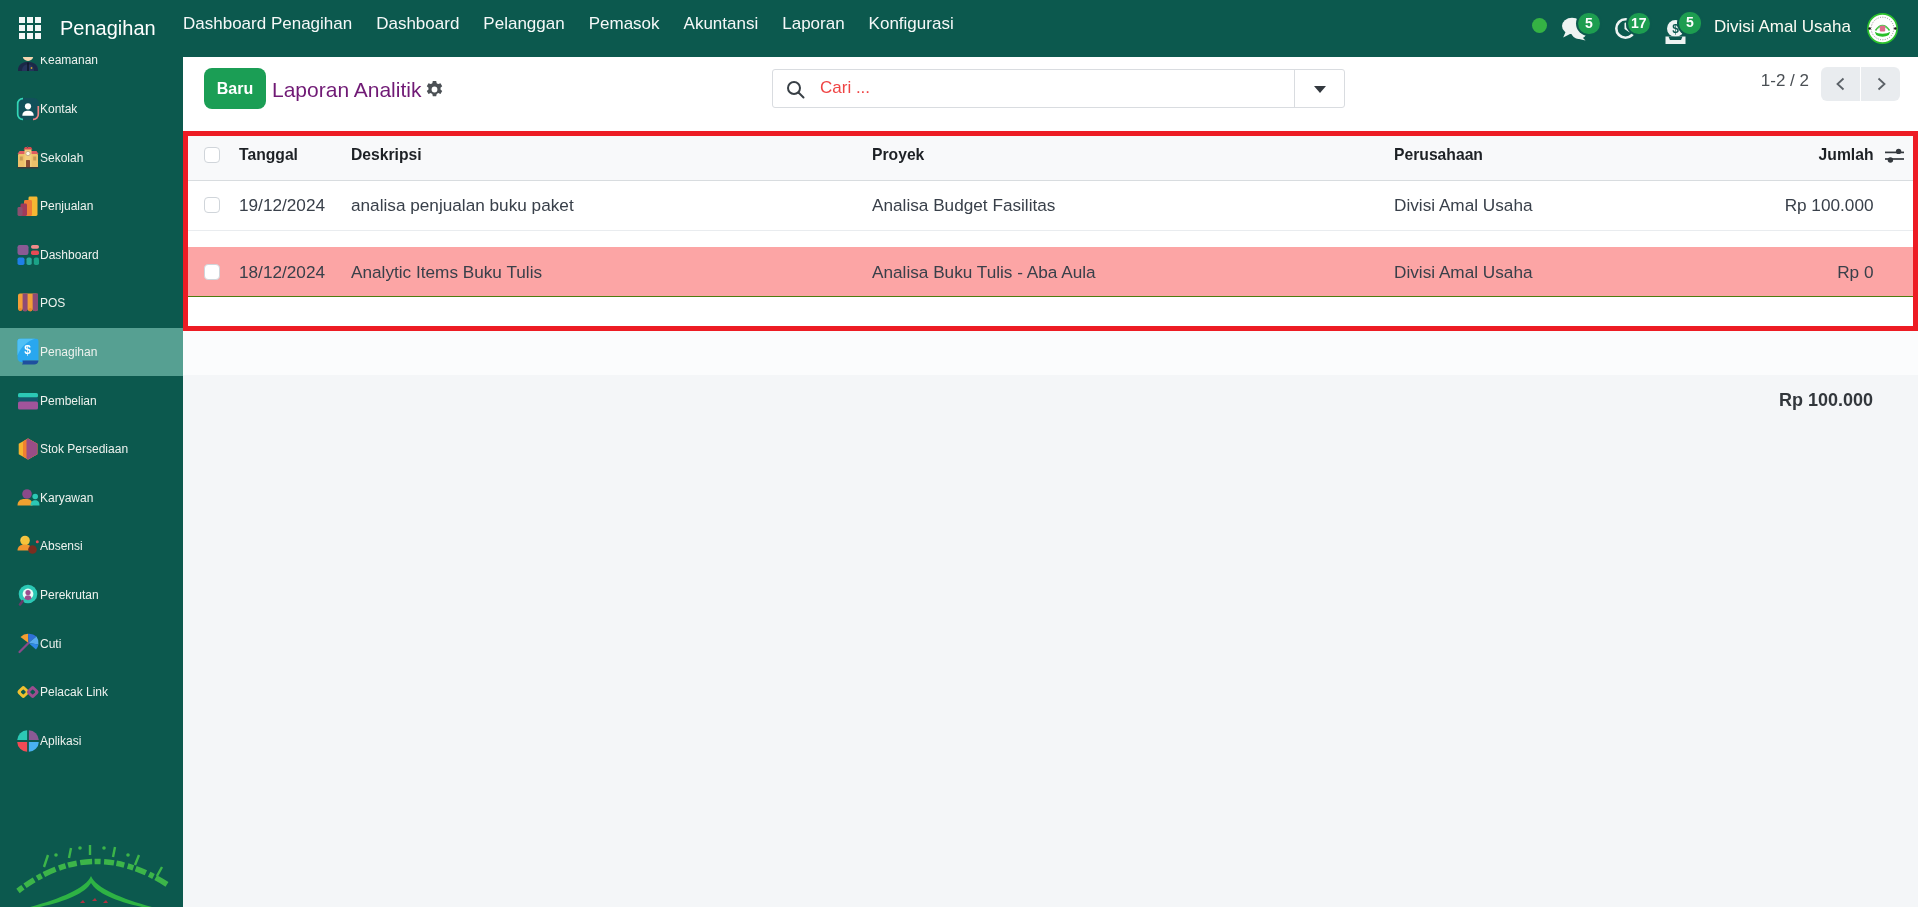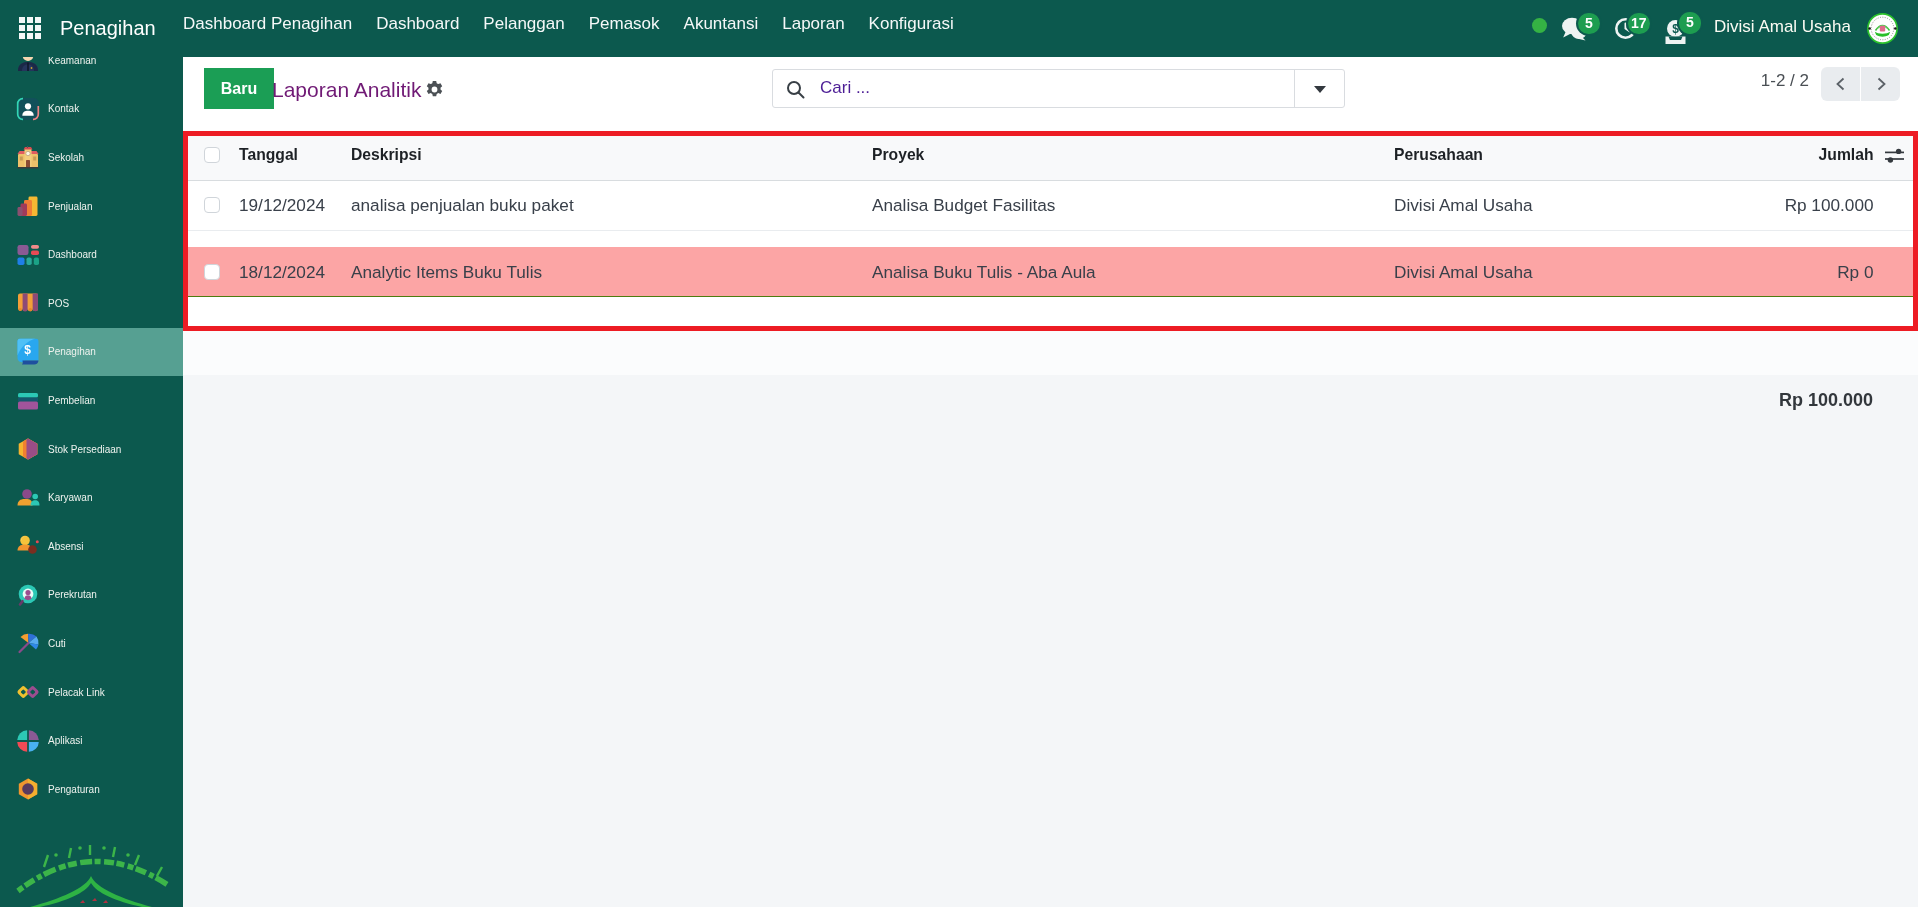--- a/index.html
+++ b/index.html
@@ -11,35 +11,35 @@
   #navbar .brand { position:absolute; left:60px; top:0; height:57px; line-height:57px; color:#fff; font-size:20px; font-weight:500; }
   .navmenu { position:absolute; left:171px; top:0; height:47px; display:flex; align-items:center; }
   .navmenu a { color:rgba(255,255,255,.96); font-size:17px; padding:0 12px; text-decoration:none; white-space:nowrap; }
   .badge { position:absolute; width:21.6px; height:21.6px; border-radius:50%; background:#1d9d50; color:#fff; font-size:14px; font-weight:bold; text-align:center; line-height:21.6px; box-shadow:0 0 0 2px #0c594e; }
 
   
   #sidebar { position:absolute; left:0; top:57px; width:183px; height:850px; background:#0c594e; overflow:hidden; z-index:20; }
   .sitem { position:absolute; left:0; width:183px; height:48.7px; display:flex; align-items:center; }
   .sitem.active { background:#56a092; }
   .sitem .sic { position:absolute; left:16px; top:50%; transform:translateY(-50%); width:24px; height:24px; }
-  .sitem .slbl { position:absolute; left:48px; color:#eef2ee; font-size:10px; white-space:nowrap; }
+  .sitem .slbl { position:absolute; left:40px; color:#eef2ee; font-size:12px; white-space:nowrap; }
 
   
   #content { position:absolute; left:183px; top:57px; width:1735px; height:850px; background:#fff; }
   #band1 { position:absolute; left:0; top:273px; width:1735px; height:49px; background:#fbfcfd; }
   #band2 { position:absolute; left:0; top:318px; width:1735px; height:532px; background:#f4f6f8; }
   #sumrow { position:absolute; right:45px; top:333px; font-size:18px; font-weight:bold; color:#32373c; }
 
   
-  #btn-new { position:absolute; left:21px; top:11px; width:70px; height:41px; background:#1b9e55; color:#fff; border:none; border-radius:0; font-size:16px; font-weight:bold; font-family:inherit; }
+  #btn-new { position:absolute; left:21px; top:11px; width:62px; height:41px; background:#1b9e55; color:#fff; border:none; border-radius:8px; font-size:16px; font-weight:bold; font-family:inherit; }
   #title { position:absolute; left:89px; top:21px; font-size:21px; color:#701a75; white-space:nowrap; }
   #gearwrap { position:absolute; left:243px; top:24px; }
   #searchbox { position:absolute; left:589px; top:12px; width:573px; height:39px; border:1px solid #d9dce0; border-radius:3px; background:#fff; }
   #searchbox .divider { position:absolute; right:49px; top:0; width:1px; height:37px; background:#d9dce0; }
-  #searchbox .ph { position:absolute; left:47px; top:8px; font-size:17px; color:#4c1d95; }
+  #searchbox .ph { position:absolute; left:47px; top:8px; font-size:17px; color:#ef4444; }
   #pagecount { position:absolute; right:109px; top:14px; font-size:17px; color:#4a4f54; }
   .pbtn { position:absolute; top:10px; width:39px; height:34px; background:#e9ecef; display:flex; align-items:center; justify-content:center; }
   #pprev { right:58px; border-radius:6px 0 0 6px; }
   #pnext { right:18px; border-radius:0 6px 6px 0; }
 
   
   #tablewrap { position:absolute; left:0; top:74px; width:1735px; }
   .trow { position:absolute; left:0; width:1735px; }
   #thead { top:0; height:49.5px; background:#f8f9fa; border-bottom:1px solid #d8dcdf; font-weight:bold; color:#1d2125; }
   #trow1 { top:49.5px; height:50px; border-bottom:1px solid #e9ecef; }
@@ -277,28 +277,20 @@
   </div>
   <div class="sitem" style="top:659.4px">
     <svg class="sic" viewBox="0 0 24 24">
         <path d="M11.1 11.1 L11.1 1.2 A10.3 10.3 0 0 0 1.2 11.1 Z" fill="#2cc8b5"></path>
         <path d="M12.9 11.1 L12.9 1.2 A10.3 10.3 0 0 1 22.8 11.1 Z" fill="#8a5a94"></path>
         <path d="M11.1 12.9 L11.1 22.8 A10.3 10.3 0 0 1 1.2 12.9 Z" fill="#f04a55"></path>
         <path d="M12.9 12.9 L12.9 22.8 A10.3 10.3 0 0 0 22.8 12.9 Z" fill="#48b0f0"></path>
       </svg>
     <div class="slbl">Aplikasi</div>
   </div>
-  <div class="sitem" style="top:708px">
-    <svg class="sic" viewBox="0 0 24 24">
-        <path d="M12 1.5 L21.2 6.7 L21.2 17.3 L12 22.5 L2.8 17.3 L2.8 6.7 Z" fill="#f0962f"></path>
-        <path d="M12 1.5 L21.2 6.7 L21.2 17.3 L12 22.5 Z" fill="#f5ae2f"></path>
-        <circle cx="12" cy="12" r="5.8" fill="#5a3a5e"></circle>
-      </svg>
-    <div class="slbl">Pengaturan</div>
-  </div>
   <svg class="abs" style="left:0;top:786px" width="183" height="64" viewBox="0 0 183 64">
     <path d="M 18 48 Q 91 -8 168 42" fill="none" stroke="#3cb549" stroke-width="5.5" stroke-dasharray="6 2.5 11 3.5 5 2.5 13 3.5 7 2.5 9 3.5 12 2.5 6 3.5 10 2.5 8 3.5"></path>
     <path d="M44 24 L48 12 M69 15 L71 5 M90 12 L90 2 M113 14 L115 4 M135 22 L139 12 M157 33 L162 24" stroke="#3cb549" stroke-width="2.4" fill="none"></path>
     <circle cx="56" cy="12" r="1.8" fill="#3cb549"></circle>
       <circle cx="80" cy="5" r="1.8" fill="#3cb549"></circle>
       <circle cx="104" cy="5" r="1.8" fill="#3cb549"></circle>
       <circle cx="128" cy="12" r="1.8" fill="#3cb549"></circle>
     <path d="M30 64 C60 56 86 45 91 33 C96 45 122 56 152 64 L142 64 C115 58 97 50 91 40 C85 50 67 58 40 64 Z" fill="#2eb344"></path>
     <path d="M80 60 l3 -3 l2 3 Z" fill="#b03040"></path>
       <path d="M92 58 l3 -3 l2 3 Z" fill="#b03040"></path>

